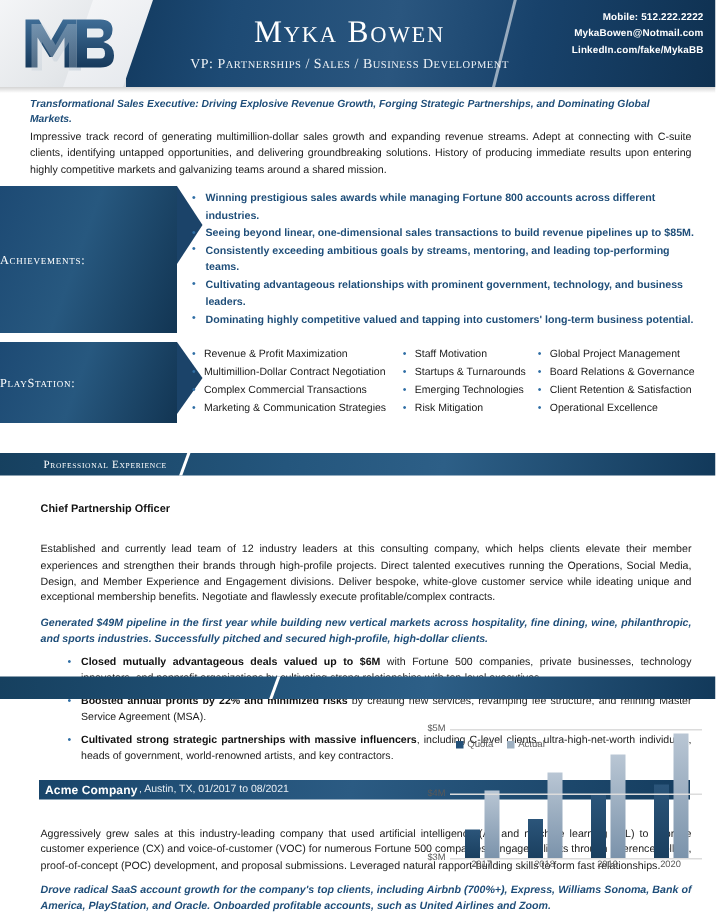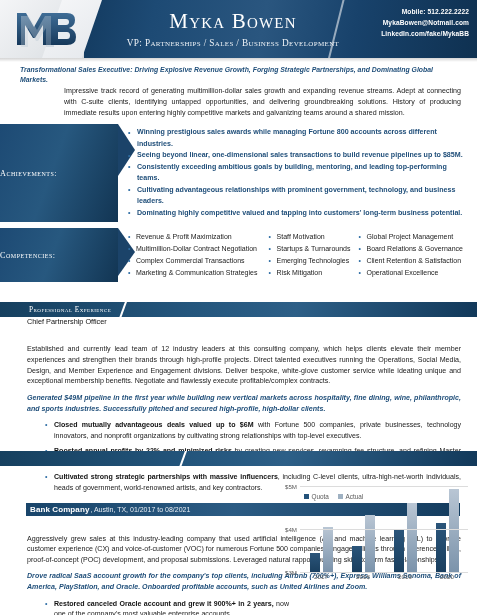--- a/index.html
+++ b/index.html
@@ -70,21 +70,21 @@
     background: linear-gradient(180deg, rgba(0,0,0,.17), rgba(0,0,0,0));
   }
 
   
   .summary { padding: 7px 16px 0 20px; }
   .summary .lead {
     font-size: 6.9px; font-weight: bold; font-style: italic;
     color: #1f4e79; line-height: 1.45; margin-bottom: 1px;
   }
   .summary .body {
-    font-size: 7.1px; color: #1a1a1a; line-height: 1.52; text-align: justify; margin-left: 44px;
+    font-size: 7.1px; color: #1a1a1a; line-height: 1.52; text-align: justify;
   }
 
   
   .band { position: relative; margin-top: 6px; min-height: 48px; }
   .band-tab {
     position: absolute; left: 0; top: 0; width: 118px; height: 100%;
     background: linear-gradient(110deg, #1d4a74 0%, #27587f 45%, #123553 100%);
     display: flex; align-items: center; 
   }
   .band-tab::after {
@@ -146,21 +146,21 @@
   .job-bar {
     margin-top: 9px; height: 13px; width: 434px; margin-left: -1px;
     background: linear-gradient(100deg, #19456a 0%, #2b5b83 48%, #143c5e 100%);
     display: flex; align-items: center; padding-left: 4px;
   }
   .job-bar .co {
     color: #ffffff; font-size: 8px; font-weight: bold; letter-spacing: .1px;
   }
   .job-bar .meta { color: #e8eef4; font-size: 7px; margin-left: 1px; }
   .job-role {
-    margin-top: 0; font-size: 7.3px; font-weight: normal; color: #111111;
+    margin-top: 17px; font-size: 7.3px; font-weight: bold; color: #111111;
   }
   .job-desc {
     margin-top: 18px; font-size: 7.1px; line-height: 1.5;
     color: #1a1a1a; text-align: justify;
   }
   .job-high {
     margin-top: 6px; font-size: 7.1px; line-height: 1.5;
     color: #1f4e79; font-weight: bold; font-style: italic; text-align: justify;
   }
   ul.jlist { list-style: none; margin-top: 6px; padding-left: 18px; }
@@ -273,30 +273,30 @@
   </div>
 
   <div class="band">
     <div class="band-tab tall">
       <span class="band-tab-label">Achievements:</span>
     </div>
     <div class="band-content">
       <ul class="blist">
         <li>Winning prestigious sales awards while managing Fortune 800 accounts across different industries.</li>
         <li>Seeing beyond linear, one-dimensional sales transactions to build revenue pipelines up to $85M.</li>
-        <li>Consistently exceeding ambitious goals by building, mentoring, and leading top-performing teams.</li>
+        <li>Consistently exceeding ambitious goals by streams, mentoring, and leading top-performing teams.</li>
         <li>Cultivating advantageous relationships with prominent government, technology, and business leaders.</li>
         <li>Dominating highly competitive valued and tapping into customers' long-term business potential.</li>
       </ul>
     </div>
   </div>
 
   <div class="band">
     <div class="band-tab">
-      <span class="band-tab-label">Competencies:</span>
+      <span class="band-tab-label">PlayStation:</span>
     </div>
     <div class="band-content">
       <div class="comp-cols">
         <ul class="comp-c1">
           <li>Revenue &amp; Profit Maximization</li>
           <li>Multimillion-Dollar Contract Negotiation</li>
           <li>Complex Commercial Transactions</li>
           <li>Marketing &amp; Communication Strategies</li>
         </ul>
         <ul class="comp-c2">
@@ -326,21 +326,21 @@
     <div class="job-high">Generated $49M pipeline in the first year while building new vertical markets across hospitality, fine dining, wine, philanthropic, and sports industries. Successfully pitched and secured high-profile, high-dollar clients.</div>
     <ul class="jlist">
       <li><b>Closed mutually advantageous deals valued up to $6M</b><span> with Fortune 500 companies, private businesses, technology innovators, and nonprofit organizations by cultivating strong relationships with top-level executives.</span></li>
       <li><b>Boosted annual profits by 22% and minimized risks</b><span> by creating new services, revamping fee structure, and refining Master Service Agreement (MSA).</span></li>
       <li><b>Cultivated strong strategic partnerships with massive influencers</b><span>, including C-level clients, ultra-high-net-worth individuals, heads of government, world-renowned artists, and key contractors.</span></li>
     </ul>
   </div>
 
   <div class="job">
     <div class="job-bar">
-      <span class="co">Bank Company</span>
+      <span class="co">Acme Company</span>
       <span class="meta">, Austin, TX, 01/2017 to 08/2021</span>
     </div>
     <div class="job-desc">Aggressively grew sales at this industry-leading company that used artificial intelligence (AI) and machine learning (ML) to improve customer experience (CX) and voice-of-customer (VOC) for numerous Fortune 500 companies. Engaged clients through reference selling, proof-of-concept (POC) development, and proposal submissions. Leveraged natural rapport-building skills to form fast relationships.</div>
     <div class="job-high">Drove radical SaaS account growth for the company's top clients, including Airbnb (700%+), Express, Williams Sonoma, Bank of America, PlayStation, and Oracle. Onboarded profitable accounts, such as United Airlines and Zoom.</div>
     <ul class="jlist narrow">
       <li><b>Restored canceled Oracle account and grew it 900%+ in 2 years,</b><span> now one of the company's most valuable enterprise accounts.</span></li>
 
     </ul>
   </div>
 

